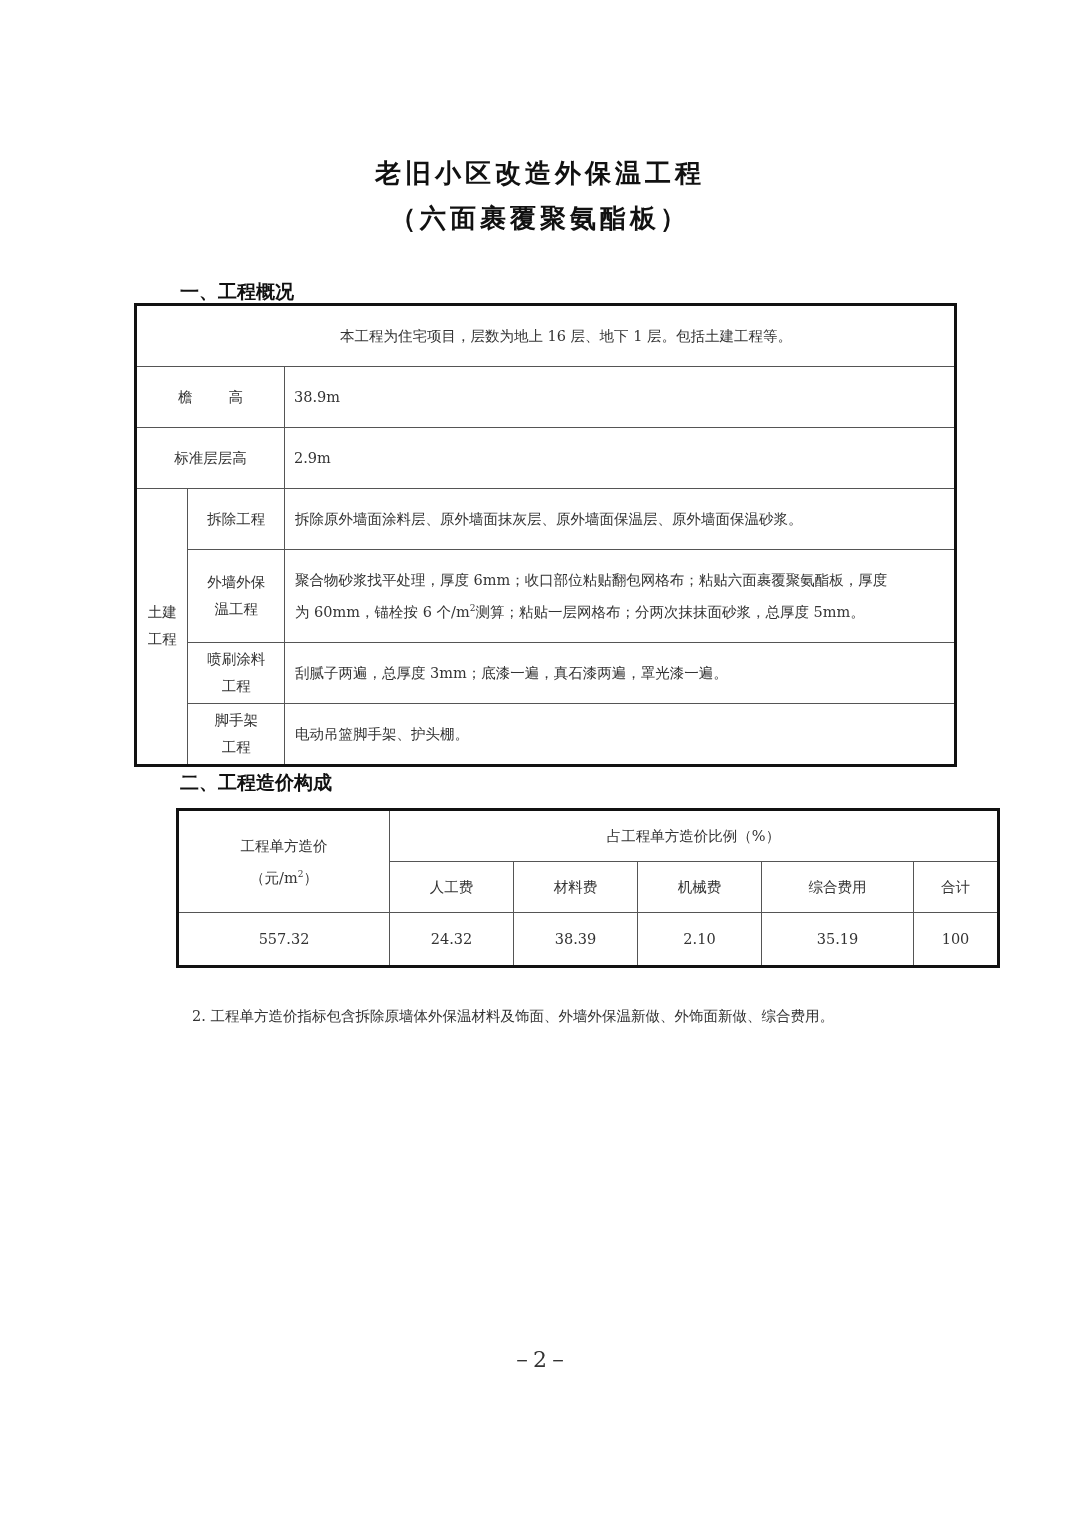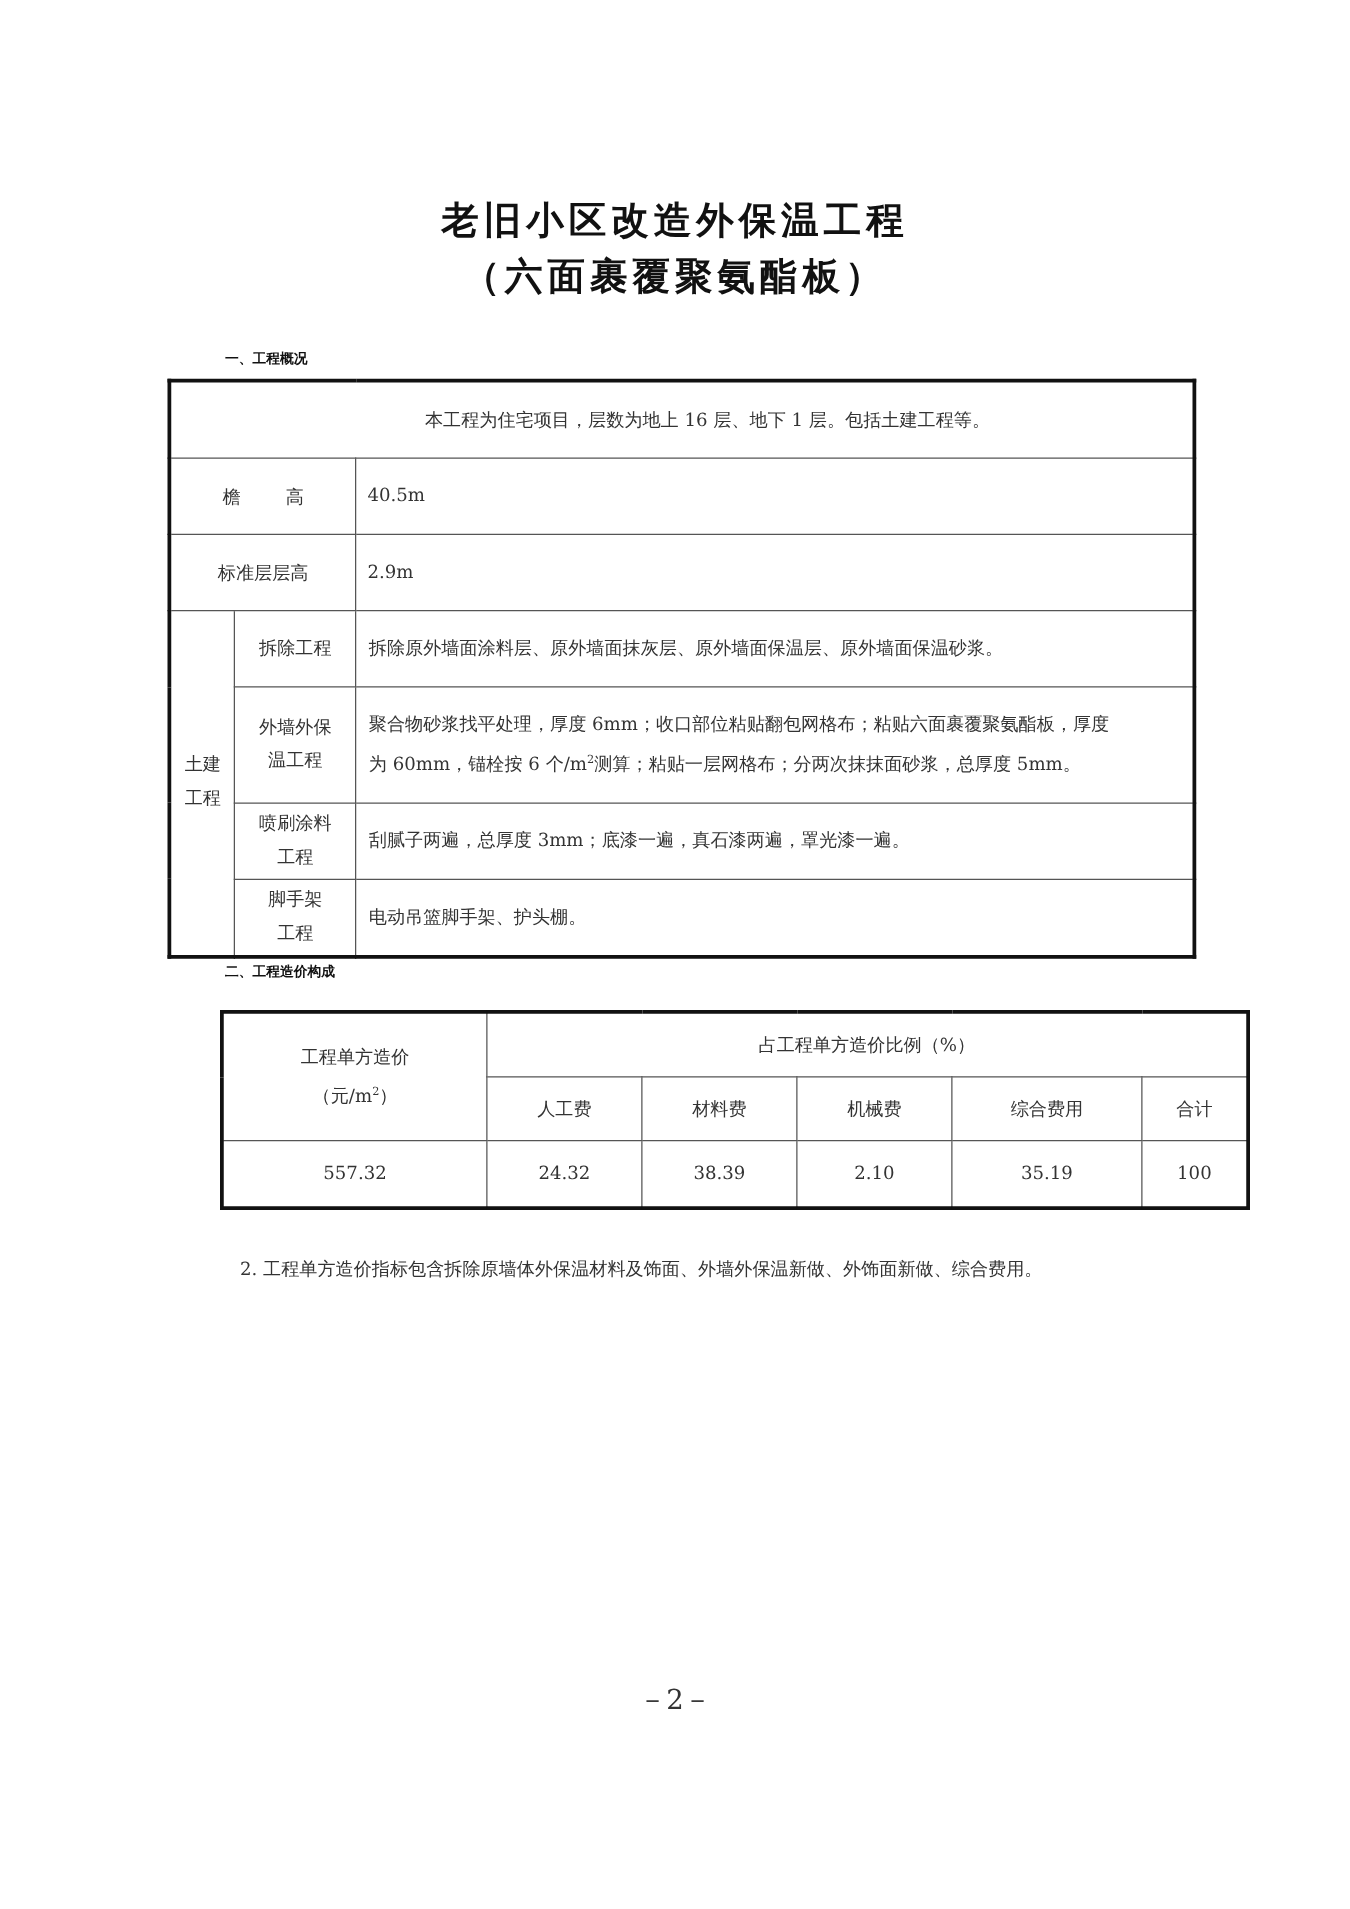--- a/index.html
+++ b/index.html
@@ -2,27 +2,27 @@
 <html><head>
 <meta charset="utf-8">
 <style>
   html, body { margin:0; padding:0; background:#ffffff; }
   body {
     width:1080px; height:1527px; position:relative; overflow:hidden;
     font-family:"DejaVu Serif", "Liberation Serif", serif; color:#222;
   }
   .title {
     position:absolute; left:0; width:1080px; text-align:center;
-    font-family:"DejaVu Serif", serif; font-weight:bold; font-size:30px;
+    font-family:"DejaVu Serif", serif; font-weight:bold; font-size:26px;
     letter-spacing:4px; color:#111;
   }
   .title1 { top:156px; }
   .title2 { top:201px; }
   .section-heading {
-    position:absolute; font-weight:bold; font-size:11px; color:#111;
+    position:absolute; font-weight:bold; font-size:19px; color:#111;
     font-family:"DejaVu Sans", sans-serif;
   }
   table { border-collapse:collapse; position:absolute; }
   td { font-size:14.5px; color:#333; vertical-align:middle; }
 
   
   #overview { left:134px; top:303px; width:823px; border:3px solid #111; }
   #overview td { border:1.5px solid #555; }
   #overview tr.r-intro td { height:58px; padding-left:42px; text-align:center; }
   #overview tr.r-std td { height:58px; }
@@ -62,21 +62,21 @@
 
 <table id="overview">
   <tbody>
       <tr class="r-intro">
     <td colspan="3" style="height:58px;">本工程为住宅项目，层数为地上 16 层、地下 1 层。包括土建工程等。</td>
   </tr>
   <tr class="r-std">
     <td class="label" colspan="2" style="height:58px;">
       <span>檐</span><span style="display:inline-block;width:36px;"></span><span>高</span>
     </td>
-    <td class="value">40.5m</td>
+    <td class="value">38.9m</td>
   </tr>
   <tr class="r-std">
     <td class="label" colspan="2" style="height:58px;">标准层层高</td>
     <td class="value">2.9m</td>
   </tr>
   <tr>
     <td class="group" rowspan="4">
       <div>土建</div>
       <div>工程</div>
     </td>

